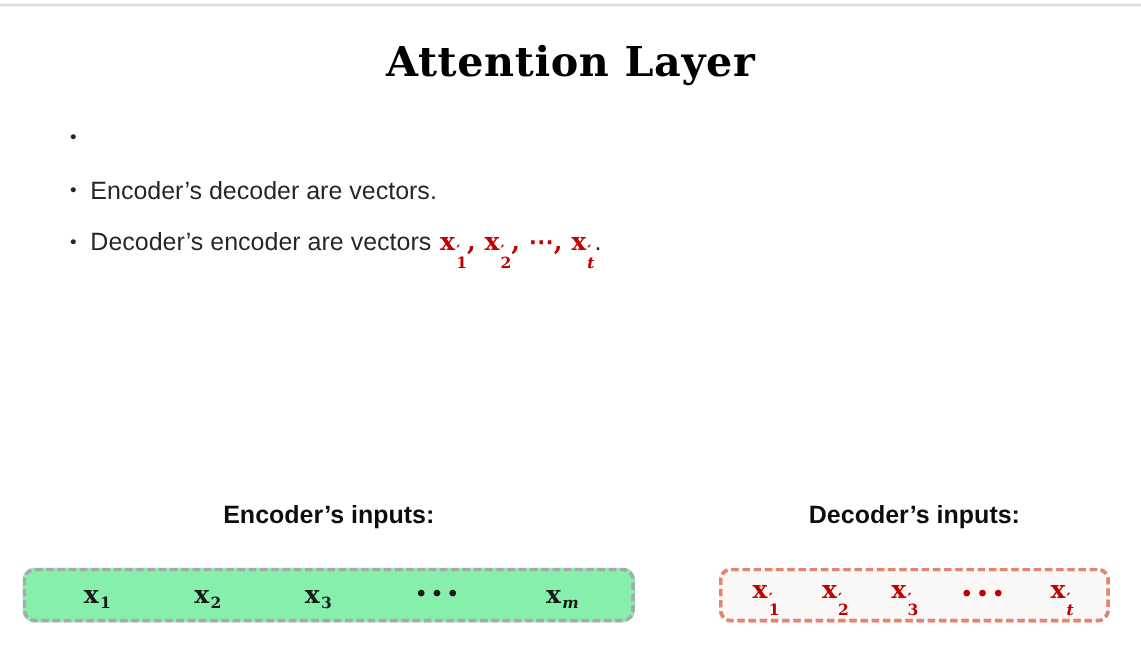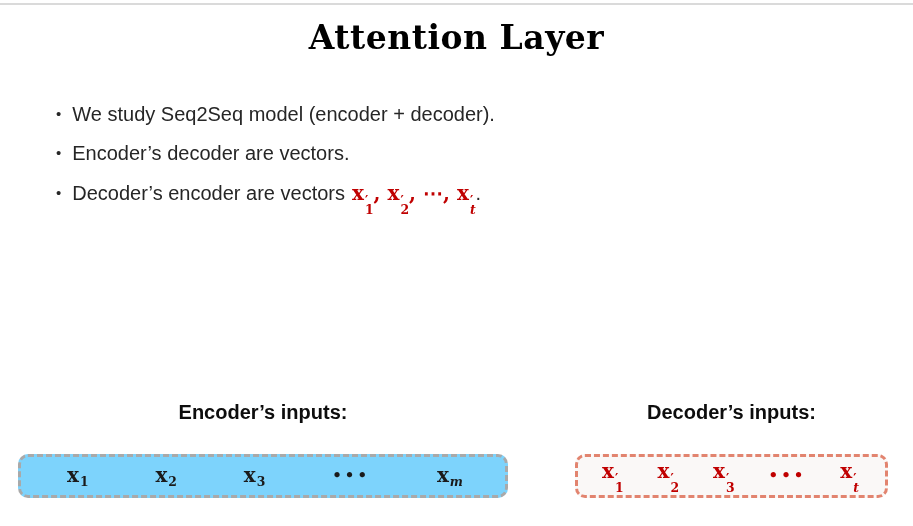--- a/index.html
+++ b/index.html
@@ -12,21 +12,21 @@
     font-family: "Liberation Sans", sans-serif;
   }
   .top-rule {
     position: absolute;
     top: 3px; left: 0; right: 0;
     height: 2px;
     background: #dadada;
   }
   .title {
     position: absolute;
-    top: 18px; left: 0;
+    top: 30px; left: 0;
     width: 100%;
     text-align: center;
     font-family: "DejaVu Serif", serif;
     font-weight: 700;
     font-size: 33px;
     color: #000000;
     letter-spacing: 0.5px;
   }
   .bullets {
     position: absolute;
@@ -84,21 +84,21 @@
   .inputs-box {
     position: absolute;
     top: 454px;
     height: 44px;
     box-sizing: border-box;
     border-radius: 10px;
     border: 3px dashed;
   }
   .enc-box {
     left: 18px; width: 490px;
-    background: #7dd3fc;
+    background: #86efac;
     border-color: #a9a9a9;
   }
   .dec-box {
     left: 575px; width: 313px;
     background: #faf8f7;
     border-color: #e2846f;
   }
   .box-row {
     display: flex;
     justify-content: space-between;
@@ -121,21 +121,20 @@
 <body>
 
 <div class="slide">
   <div class="top-rule"></div>
 
   <div class="title">Attention Layer</div>
 
   <div class="bullets">
     <div class="bullet">
       <span class="marker">•</span>
-      <span>We study Seq2Seq model (encoder + decoder).</span>
     </div>
     <div class="bullet">
       <span class="marker">•</span>
       <span>Encoder’s decoder are vectors</span>
       <span class="suffix">.</span>
     </div>
     <div class="bullet">
       <span class="marker">•</span>
       <span>Decoder’s encoder are vectors</span>
       <span class="math" style="color: rgb(192, 0, 0);"><span>x<span class="m-ps">

